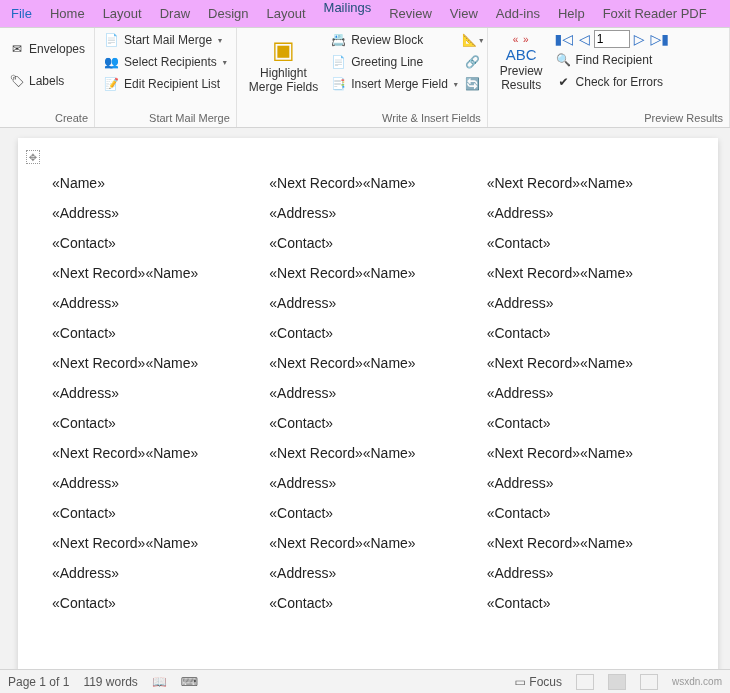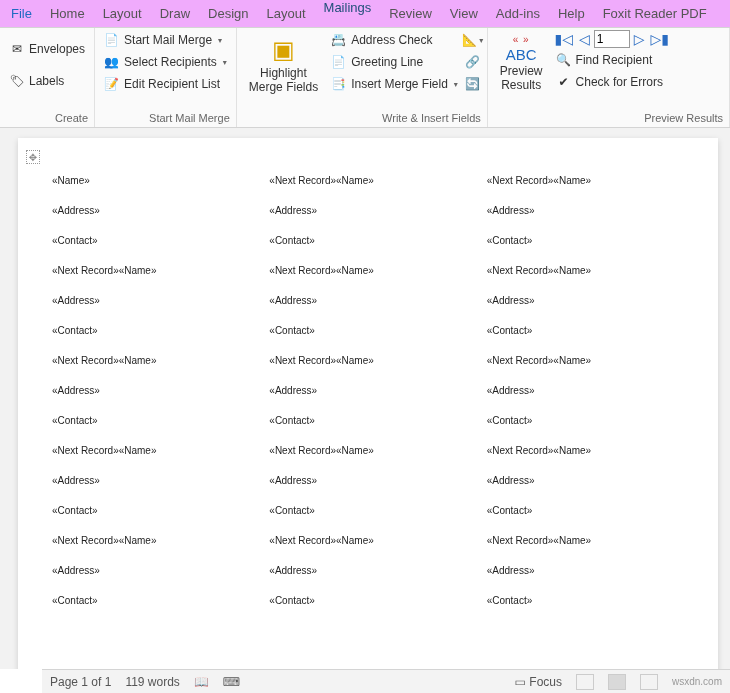--- a/index.html
+++ b/index.html
@@ -25,25 +25,25 @@
 input.recnum { width: 36px; height: 18px; border: 1px solid #999; font-size: 12px; padding: 0 2px; }
 .navbtn { cursor: pointer; padding: 0 2px; color: #2a6cc2; font-size: 14px; }
 .abc-red { color: #c33; letter-spacing: 1px; font-size: 10px; }
 .abc-blue { color: #1f6ac2; font-size: 15px; }
 
 
 .docwrap { flex: 1; background: #f2f2f2; overflow: hidden; position: relative; padding: 10px 0 0 18px; }
 .page { background: #fff; box-shadow: 0 2px 6px rgba(0,0,0,.15); width: 700px; min-height: 560px; padding: 35px 20px 20px 28px; position: relative; }
 .anchor { position: absolute; left: 8px; top: 12px; width: 14px; height: 14px; border: 1px dotted #999; display: flex; align-items: center; justify-content: center; color: #888; font-size: 10px; }
 table.labels { width: 100%; border-collapse: collapse; }
-table.labels td { width: 33.3%; vertical-align: top; padding: 2px 6px; font-size: 10px; color: #222; }
+table.labels td { width: 33.3%; vertical-align: top; padding: 2px 6px; font-size: 14px; color: #222; }
 table.labels tr { height: 30px; }
 
 
-.status { height: 24px; background: #f3f3f3; border-top: 1px solid #d4d4d4; display: flex; align-items: center; padding: 4px 8px; font-size: 12px; color: #555; gap: 14px; margin-left: 42px; }
+.status { height: 24px; background: #f3f3f3; border-top: 1px solid #d4d4d4; display: flex; align-items: center; padding: 4px 8px; font-size: 12px; color: #555; gap: 14px; }
 .status .spacer { flex: 1; }
 .viewbtn { width: 18px; height: 16px; border: 1px solid #ccc; cursor: pointer; }
 .viewbtn.active { background: #d9d9d9; }
 .watermark { font-size: 10px; color: #999; }
 </style>
 </head>
 <body>
 
 <div class="tabs">
   <div class="tab">File</div>
@@ -103,21 +103,21 @@
   <div class="group">
     <div class="group-body">
       <div class="bigbtn">
         <span class="icon icon32" style="color:#d9a400;font-size:24px;">▣</span>
         <span style="white-space:pre-line;">Highlight
 Merge Fields</span>
       </div>
       <div class="vstack">
         <div class="btn">
           <span class="icon">📇</span>
-          <span>Address Check</span>
+          <span>Review Block</span>
         </div>
         <div class="btn">
           <span class="icon">📄</span>
           <span>Greeting Line</span>
         </div>
         <div class="btn">
           <span class="icon">📑</span>
           <span>Insert Merge Field</span>
           <span class="dd">▾</span>
         </div>

